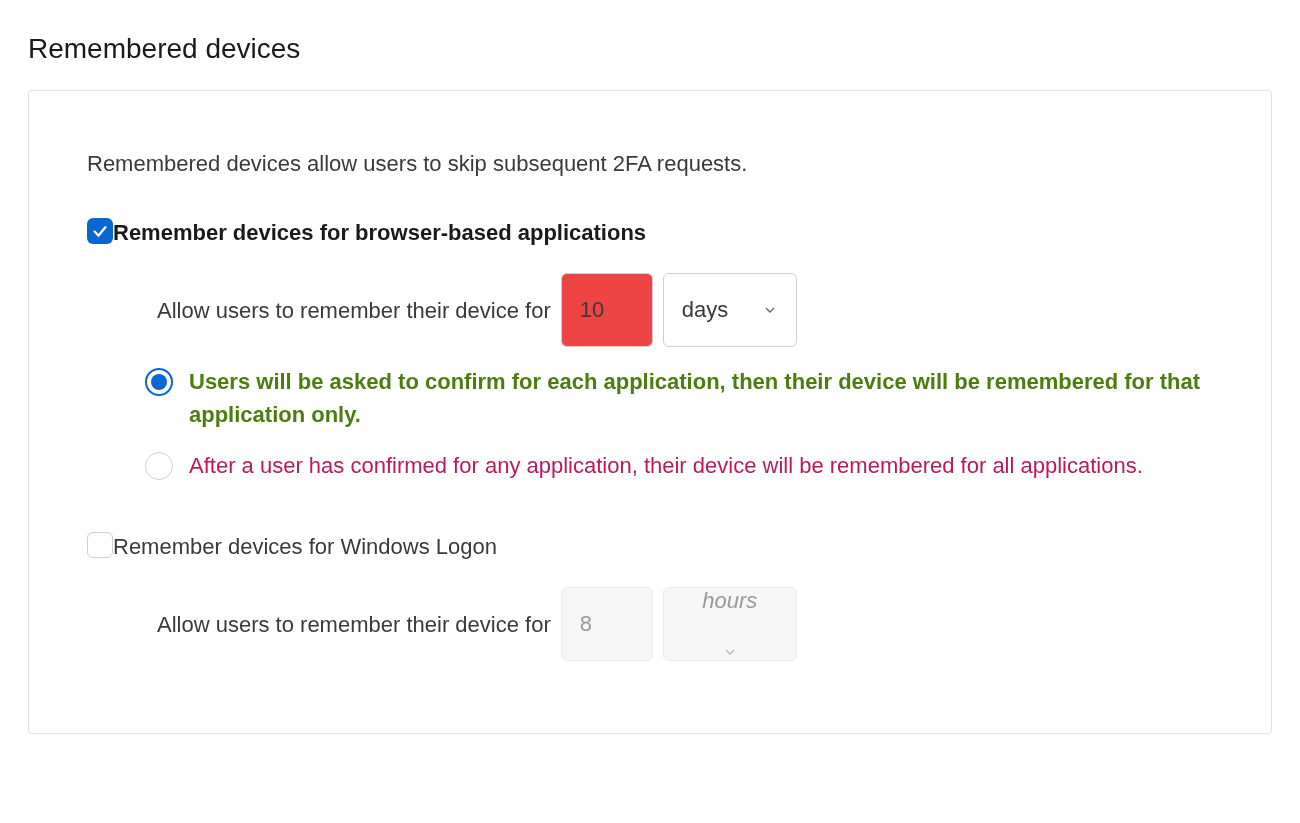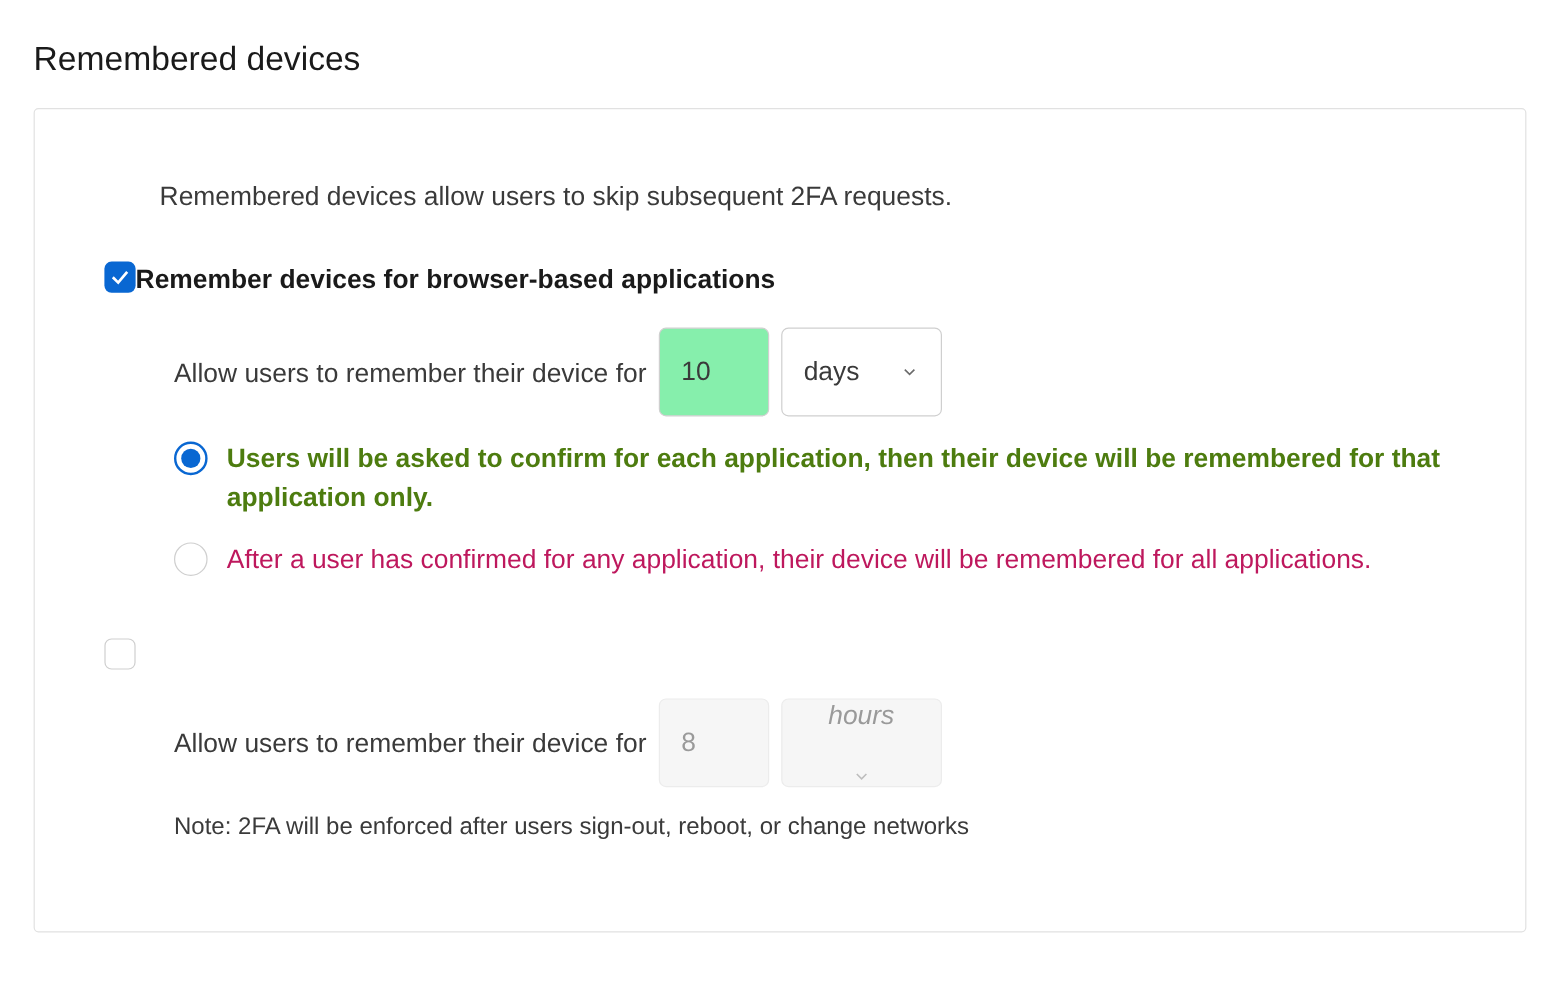--- a/index.html
+++ b/index.html
@@ -22,21 +22,20 @@
       margin-bottom: 20px;
     }
     .card {
       border: 1px solid #e1e1e1;
       border-radius: 4px;
       padding: 56px 58px 48px 58px;
     }
     .intro {
       color: #3a3a3a;
       margin-bottom: 36px;
-      margin-left: 46px;
     }
     .option-row {
       display: flex;
       align-items: flex-start;
       margin-bottom: 24px;
     }
     .checkbox {
       width: 26px;
       height: 26px;
       border-radius: 6px;
@@ -76,30 +75,31 @@
     }
     .inline-row {
       display: flex;
       align-items: center;
       flex-wrap: wrap;
       gap: 10px;
       margin-bottom: 18px;
     }
     .inline-text {
       color: #3a3a3a;
+      margin-left: 12px;
     }
     .num-input {
       width: 92px;
       height: 74px;
       border: 1px solid #cfcfcf;
       border-radius: 6px;
       font-size: 22px;
       padding: 0 18px;
       color: #3a3a3a;
-      background: #86efac;
+      background: #ef4444;
       font-family: inherit;
     }
     .num-input.disabled {
       background: #f6f6f6;
       border-color: #ececec;
       color: #9a9a9a;
     }
     .select-wrap {
       position: relative;
       display: inline-block;
@@ -227,32 +227,32 @@
     </div>
 
     <div class="radio-row">
       <div class="radio unselected"></div>
       <div class="radio-label">After a user has confirmed for any application, their device will be remembered for all applications.</div>
     </div>
   </div>
 
   <div class="option-row section-gap">
     <div class="checkbox unchecked"></div>
+    <div class="option-label regular">Remember devices for Windows Logon</div>
   </div>
 
   <div class="sub-block">
     <div class="inline-row">
       <span class="inline-text">Allow users to remember their device for</span>
       <input type="text" class="num-input disabled" disabled="" value="8" style="">
       <div class="select-wrap">
         <button type="button" class="select-btn disabled" disabled="">
           <span>hours</span>
           <svg class="chevron" viewBox="0 0 24 24">
               <polyline points="6 9 12 15 18 9"></polyline>
             </svg>
         </button>
       </div>
     </div>
 
-    <p class="note">Note: 2FA will be enforced after users sign-out, reboot, or change networks</p>
   </div>
 
 </div>
 
 </body></html>

